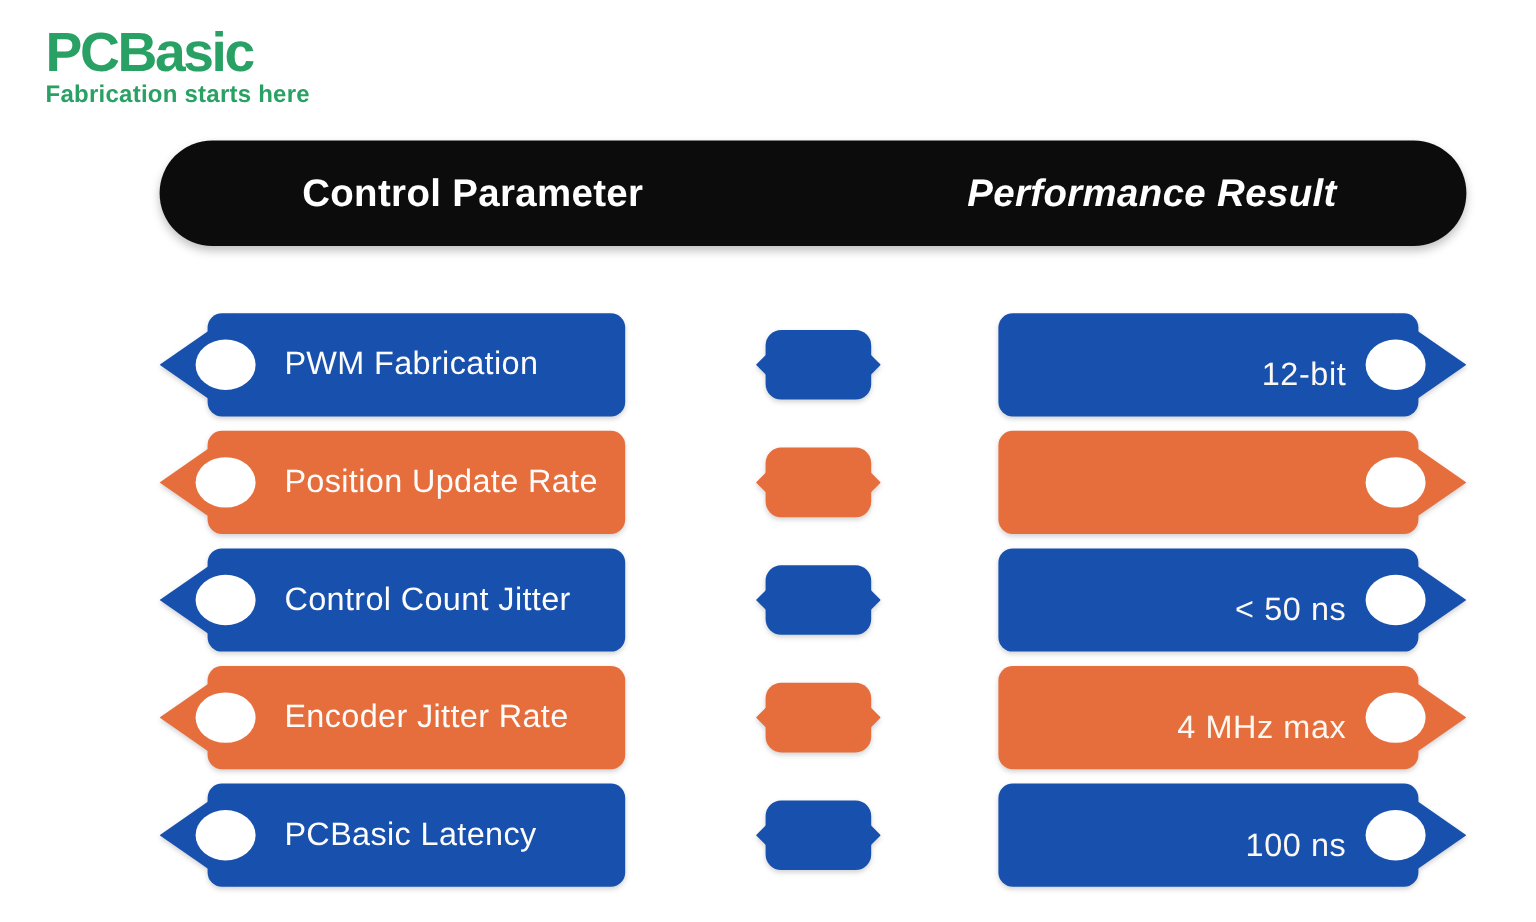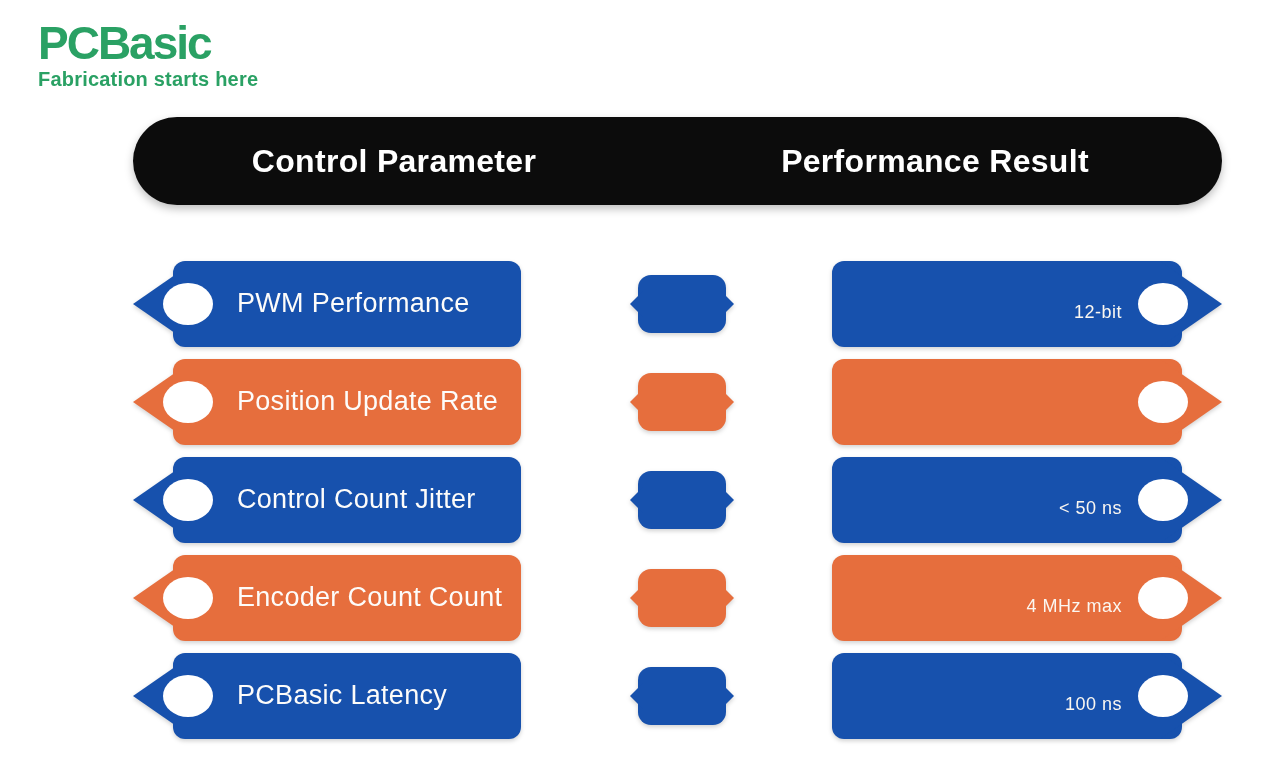--- a/index.html
+++ b/index.html
@@ -24,21 +24,21 @@
     position:absolute;left:133px;top:117px;width:1089px;height:88px;
     background:var(--black);border-radius:52px;
     box-shadow:0 4px 8px rgba(0,0,0,0.25);
   }
   .header-title{
     position:absolute;top:0;bottom:0;display:flex;align-items:center;
     justify-content:center;color:#ffffff;font-size:32px;font-weight:700;
     letter-spacing:0.3px;
   }
   .header-title.left{left:0;width:522px;}
-  .header-title.right{left:540px;width:524px;}
+  .header-title.right{left:565px;width:524px;font-style:italic;}
 
   
   .rows{position:absolute;left:133px;top:261px;width:1089px;}
   .row{position:relative;height:86px;margin-bottom:12px;}
   .row.blue{--c:var(--blue);}
   .row.orange{--c:var(--orange);}
 
   
   .tag-left{
     position:absolute;left:0;top:0;width:388px;height:86px;
@@ -87,21 +87,21 @@
     position:absolute;left:0;right:40px;top:0;bottom:0;background:var(--c);
     border-radius:12px;
   }
   .tag-right .tip{
     position:absolute;right:0;top:0;width:62px;height:100%;background:var(--c);
     clip-path:polygon(0 0,100% 50%,0 100%);
   }
   .tag-right .bullet{left:306px;}
   .result-label{
     position:absolute;right:100px;top:16px;bottom:0;display:flex;
-    align-items:center;color:#fbf7f1;font-size:18px;letter-spacing:0.5px;
+    align-items:center;color:#fbf7f1;font-size:27px;letter-spacing:0.5px;
   }
 </style>
 </head>
 <body>
 
 <div class="canvas">
 
   <div class="logo">
     <div class="logo-text">PCBasic</div>
     <div class="logo-tagline">Fabrication starts here</div>
@@ -112,21 +112,21 @@
     <div class="header-title right">Performance Result</div>
   </div>
 
   <div class="rows">
 
     <div class="row blue">
       <div class="tag-left">
         <span class="tip"></span>
         <span class="body"></span>
         <span class="bullet"></span>
-        <span class="param-label">PWM Performance</span>
+        <span class="param-label">PWM Fabrication</span>
       </div>
       <div class="connector">
         <span class="block"></span>
         <span class="pt l"></span>
         <span class="pt r"></span>
       </div>
       <div class="tag-right">
         <span class="body"></span>
         <span class="tip"></span>
         <span class="result-label">12-bit</span>
@@ -171,21 +171,21 @@
         <span class="result-label">&lt; 50 ns</span>
         <span class="bullet"></span>
       </div>
     </div>
 
     <div class="row orange">
       <div class="tag-left">
         <span class="tip"></span>
         <span class="body"></span>
         <span class="bullet"></span>
-        <span class="param-label">Encoder Count Count</span>
+        <span class="param-label">Encoder Jitter Rate</span>
       </div>
       <div class="connector">
         <span class="block"></span>
         <span class="pt l"></span>
         <span class="pt r"></span>
       </div>
       <div class="tag-right">
         <span class="body"></span>
         <span class="tip"></span>
         <span class="result-label">4 MHz max</span>

